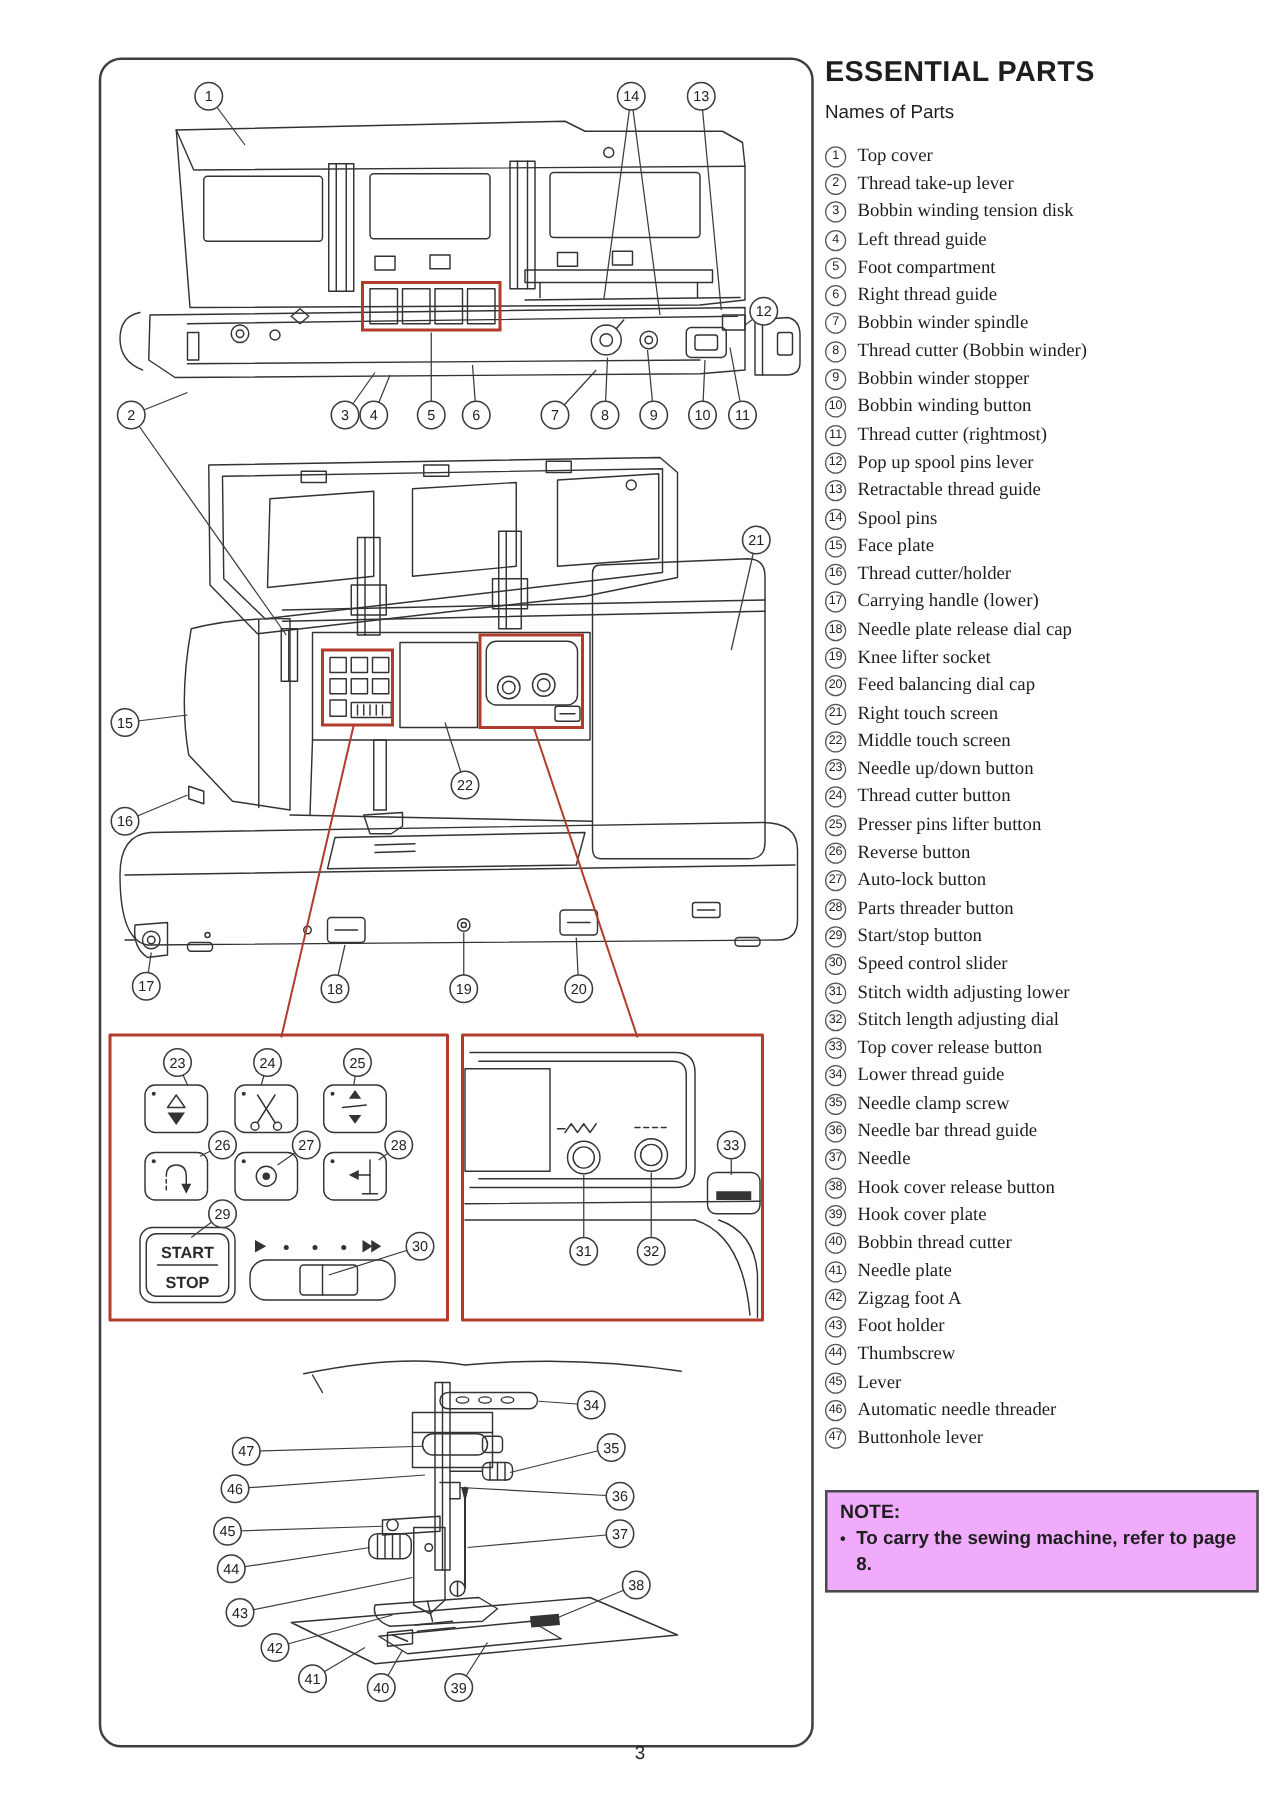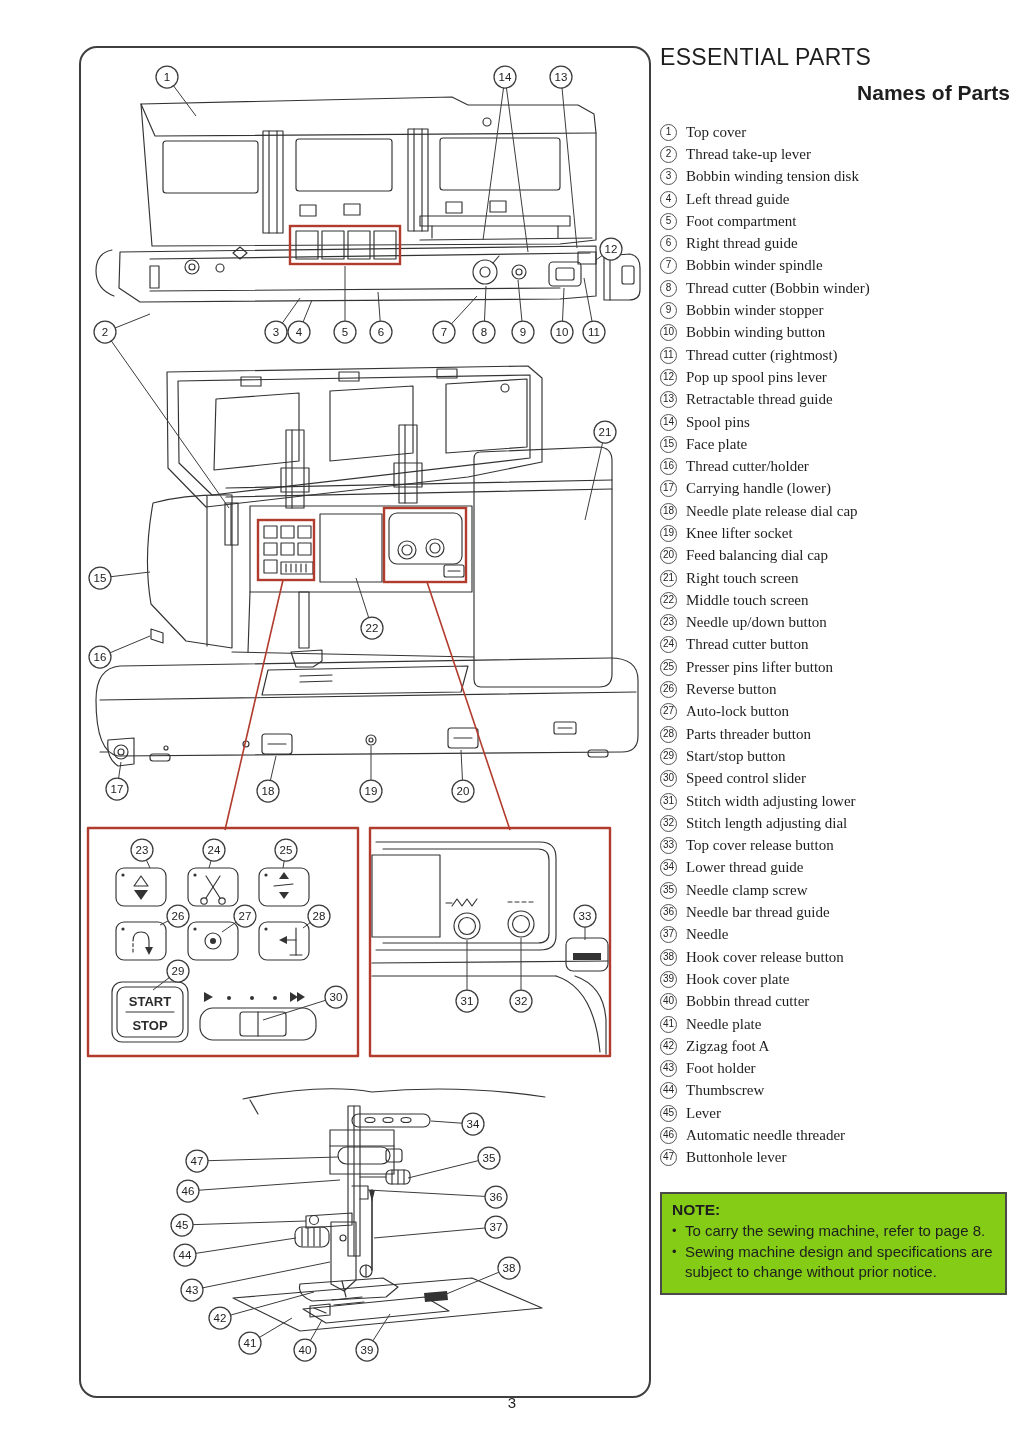--- a/index.html
+++ b/index.html
@@ -15,35 +15,35 @@
   .art{position:absolute;left:0;top:0;width:1024px;height:1449px;pointer-events:none;}
   .ln{fill:none;stroke:#333;stroke-width:1.15;stroke-linejoin:round;stroke-linecap:round;}
   .fil{fill:#333;stroke:none;}
   .redbox{fill:none;stroke-width:2.4;}
   .redln{fill:none;stroke-width:1.6;}
   .lead{stroke:#3c3c3c;stroke-width:1;fill:none;}
   .cob{fill:#ffffff;stroke:#3c3c3c;stroke-width:1.25;}
   .cot{font-family:"Liberation Sans",sans-serif;font-size:11.5px;fill:#222;text-anchor:middle;}
   .ss{font-family:"Liberation Sans",sans-serif;font-size:13px;font-weight:bold;fill:#2b2b2b;text-anchor:middle;}
   .right-col{position:absolute;left:660px;top:44px;width:350px;}
-  .title{font-size:23px;font-weight:normal;letter-spacing:.3px;margin:0;}
-  .subtitle{font-size:21px;font-weight:bold;margin:10px 0 0 0;text-align:right;}
+  .title{font-size:23px;font-weight:bold;letter-spacing:.3px;margin:0;}
+  .subtitle{font-size:15px;font-weight:normal;margin:10px 0 0 0;}
   .parts-list{margin-top:16px;}
   .part-row{display:flex;align-items:center;height:22.3px;}
   .co{
     box-sizing:border-box;width:17px;height:17px;border:1.2px solid #555;border-radius:50%;
     font-size:10px;line-height:14.5px;text-align:center;color:#222;flex:0 0 17px;margin-right:9px;
   }
   .lbl{font-size:15px;color:#1e1e1e;white-space:nowrap;font-family:Liberation Serif, serif;}
   .note-box{
     box-sizing:border-box;position:absolute;left:660px;top:1192px;width:347px;
-    border:2px solid #4a4a4a;background:#84cc16;padding:7px 10px 10px 10px;
+    border:2px solid #4a4a4a;background:#f0abfc;padding:7px 10px 10px 10px;
   }
   .note-title{font-size:15.5px;font-weight:bold;margin-bottom:2px;}
-  .note-box ul{list-style:none;margin:0;padding:0;}
+  .note-box ul{list-style:none;margin:0;padding:0;font-weight:bold;}
   .note-box li{
     font-size:15px;line-height:20.5px;padding-left:13px;position:relative;color:#1e1e1e;
   }
   .note-box li::before{content:"\2022";position:absolute;left:0;top:0;font-size:13px;}
   .page-num{position:absolute;left:0;top:1394px;width:1024px;text-align:center;font-size:15px;color:#222;}
 </style>
 </head>
 <body>
 
 <div class="page">
@@ -749,18 +749,17 @@
           <span class="co">47</span>
           <span class="lbl">Buttonhole lever</span>
         </div>
       </div>
   </div>
 
   <div class="note-box">
     <div class="note-title">NOTE:</div>
     <ul id="note-bullets">
         <li>To carry the sewing machine, refer to page 8.</li>
-        <li>Sewing machine design and specifications are subject to change without prior notice.</li>
       </ul>
   </div>
 
   <div class="page-num">3</div>
 </div>
 
 </body></html>

